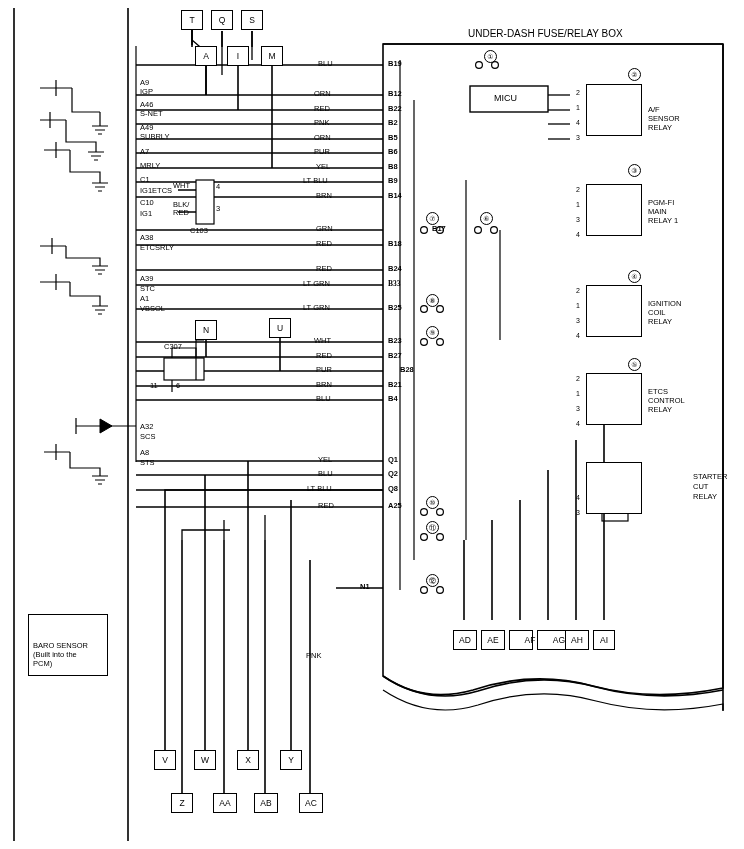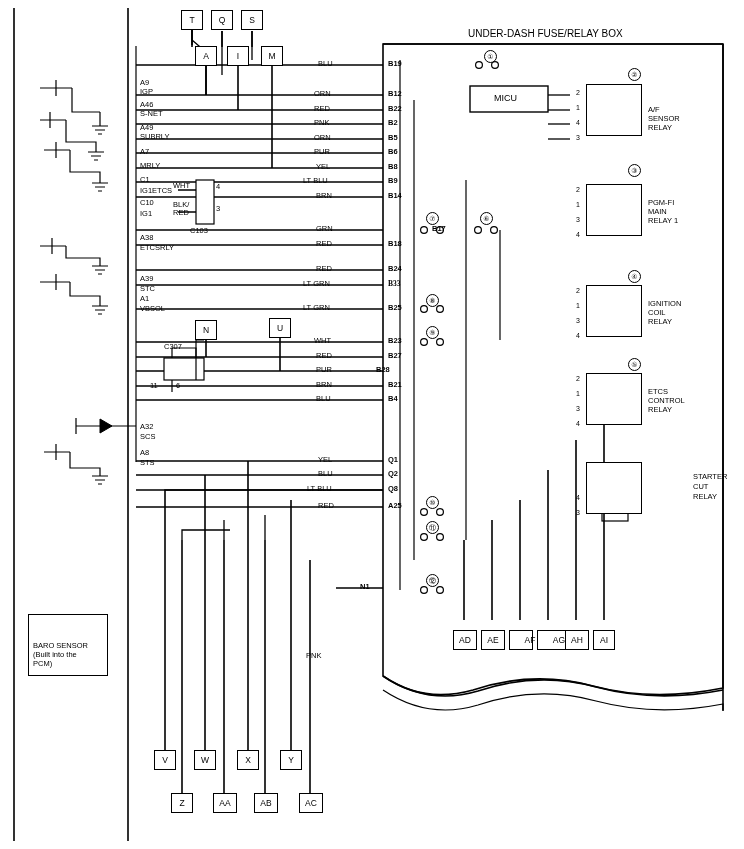--- a/index.html
+++ b/index.html
@@ -257,21 +257,21 @@
   <div class="lbl b" style="left:388px;top:265px;">B24</div>
   <div class="lbl" style="left:303px;top:280px;">LT GRN</div>
   <div class="lbl b" style="left:388px;top:280px;font-family:Liberation Serif, serif;">B33</div>
   <div class="lbl" style="left:303px;top:304px;">LT GRN</div>
   <div class="lbl b" style="left:388px;top:304px;">B25</div>
   <div class="lbl" style="left:314px;top:337px;">WHT</div>
   <div class="lbl b" style="left:388px;top:337px;">B23</div>
   <div class="lbl" style="left:316px;top:352px;">RED</div>
   <div class="lbl b" style="left:388px;top:352px;">B27</div>
   <div class="lbl" style="left:316px;top:366px;">PUR</div>
-  <div class="lbl b" style="left:376px;top:366px;">B28</div>
+  <div class="lbl b" style="left:400px;top:366px;">B28</div>
   <div class="lbl" style="left:316px;top:381px;">BRN</div>
   <div class="lbl b" style="left:388px;top:381px;">B21</div>
   <div class="lbl" style="left:316px;top:395px;">BLU</div>
   <div class="lbl b" style="left:388px;top:395px;">B4</div>
   <div class="lbl" style="left:318px;top:456px;">YEL</div>
   <div class="lbl b" style="left:388px;top:456px;">Q1</div>
   <div class="lbl" style="left:318px;top:470px;">BLU</div>
   <div class="lbl b" style="left:388px;top:470px;text-align:center;">Q2</div>
   <div class="lbl" style="left:307px;top:485px;">LT BLU</div>
   <div class="lbl b" style="left:388px;top:485px;">Q8</div>

